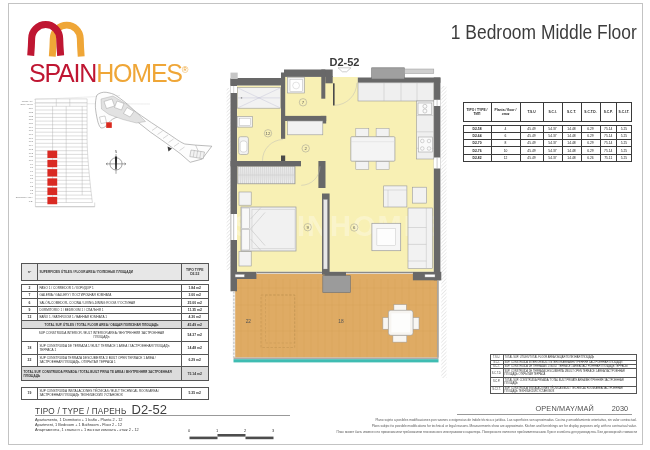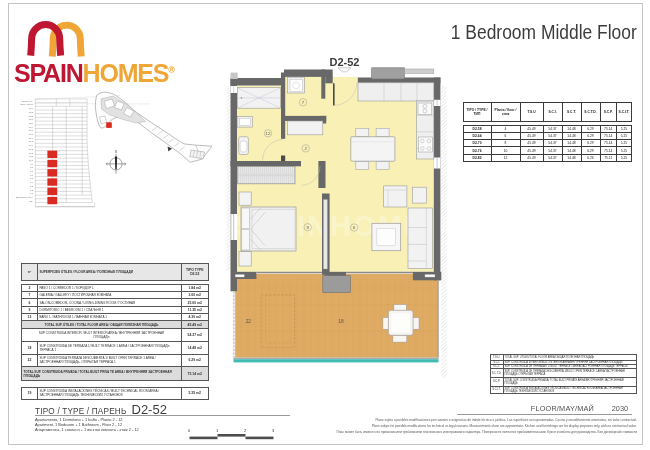--- a/index.html
+++ b/index.html
@@ -1,21 +1,21 @@
 <!DOCTYPE html>
 <html><head>
 <meta charset="utf-8">
 <style>
   html,body{margin:0;padding:0;background:#fff;}
   *{box-sizing:border-box;}
   body{width:650px;height:450px;font-family:"Liberation Sans",sans-serif;position:relative;overflow:hidden;}
   .page{position:absolute;left:8px;top:3px;width:635px;height:442px;border:1px solid #c3c3c3;background:#fff;}
   .abs{position:absolute;}
   
-  .logotext{left:14px;top:60.5px;font-size:25px;font-weight:bold;letter-spacing:-1.2px;color:#bf1632;line-height:1;}
+  .logotext{left:29px;top:60.5px;font-size:25px;font-weight:normal;letter-spacing:-1.2px;color:#bf1632;line-height:1;}
   .logotext .or{color:#efa637;}
   .logotext sup{font-size:9px;vertical-align:super;}
   .title{right:13px;top:22px;font-size:20.5px;color:#3c3c3c;line-height:1;transform:scaleX(0.85);transform-origin:100% 0;}
   
   table{border-collapse:collapse;}
   .t1{left:21px;top:262.6px;width:187.5px;}
   .t1 td{border:0.7px solid #555;color:#333;padding:0 1.5px;vertical-align:middle;}
   .t1 .hd td{background:#e7e7e7;font-weight:bold;height:17.2px;}
   .t1 .num{text-align:center;font-size:3.4px;font-weight:bold;width:16px;}
   .t1 .des{font-size:3.1px;width:144.5px;}
@@ -520,15 +520,15 @@
         <td class="lab">S.C.I.T.</td>
         <td class="txt">SUP. CONSTRUIDA INSTALACIONES TÉCNICAS/BUILT TECHNICAL ROOM AREA/ЗАСТРОЕННАЯ ПЛОЩАДЬ ТЕХНИЧЕСКИХ УСТАНОВОК</td>
       </tr>
 </tbody>
   </table>
 
 <div class="abs hr1"></div>
 <div class="abs hr2"></div>
 <div class="abs tipoline">TIPO / TYPE / ПАРЕНЬ&nbsp; <span class="big">D2-52</span></div>
 <div class="abs desc">Apartamento, 1 Dormitorio + 1 baño - Planta 2 - 12<br>Apartment, 1 Bedroom + 1 Bathroom - Floor 2 - 12<br>Апартаменты, 1 спальня + 1 ванная комната - этаж 2 - 12</div>
-<div class="abs mayo">FLOOR/MAY/МАЙ</div>
+<div class="abs mayo">OPEN/MAY/МАЙ</div>
 <div class="abs y2023">2030</div>
 <div class="abs disc">Plano sujeto a posibles modificaciones por razones o exigencias de índole técnica o jurídica. Las superficies son aproximadas. Cocina y amueblamiento orientativo, sin valor contractual.<br>Plans subject to possible modifications for technical or legal reasons. Measurements show are approximate. Kitchen and furnishings are for display purposes only, with no contractual value.<br>План может быть изменен по причинам или требованиям технического или правового характера. Поверхности являются приблизительными. Кухня и мебель для руководства. Без договорной стоимости</div>
 
 </body></html>

